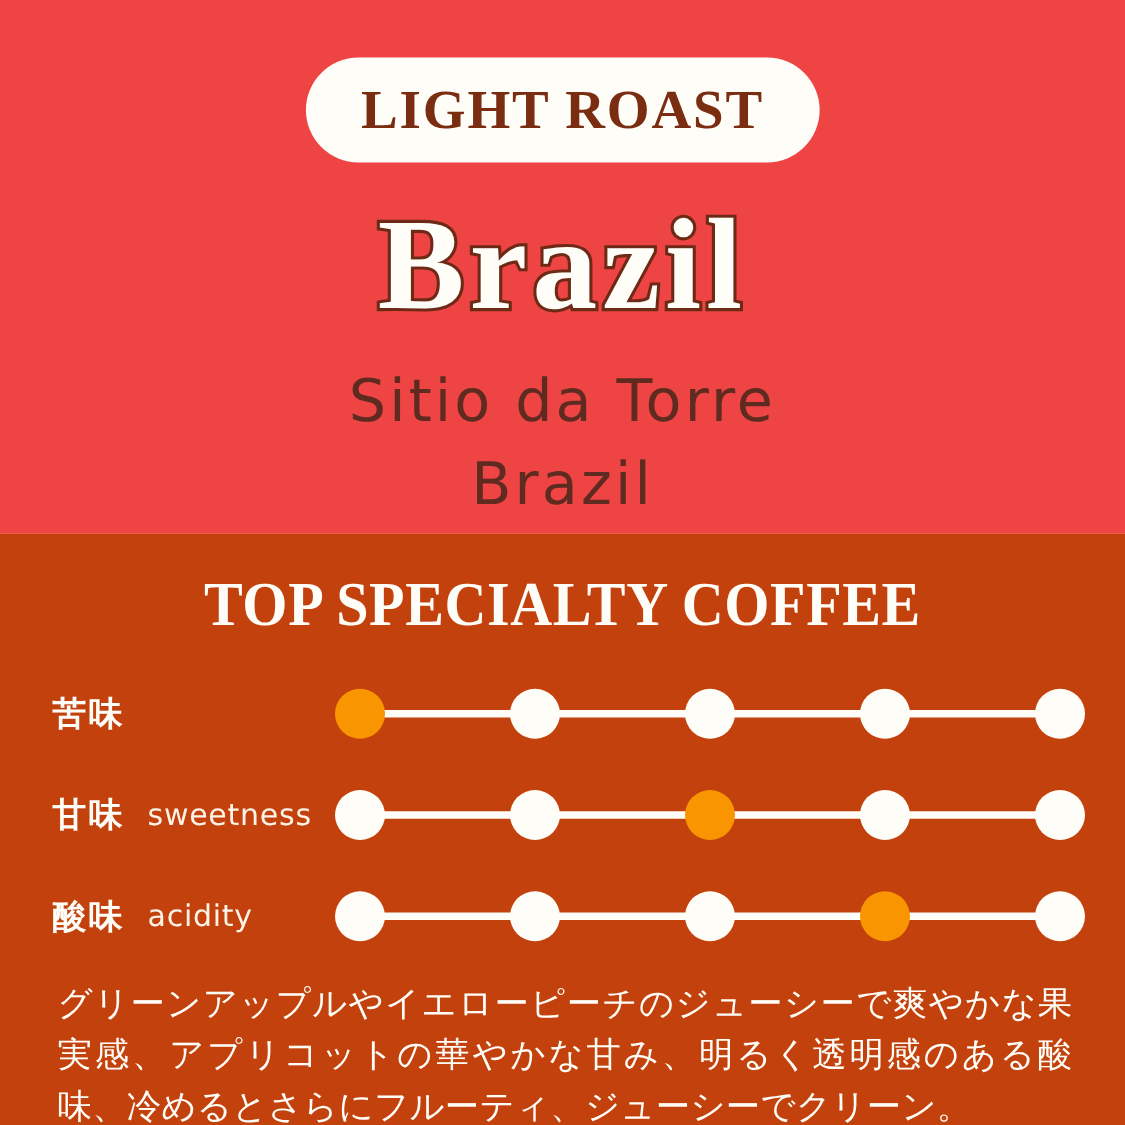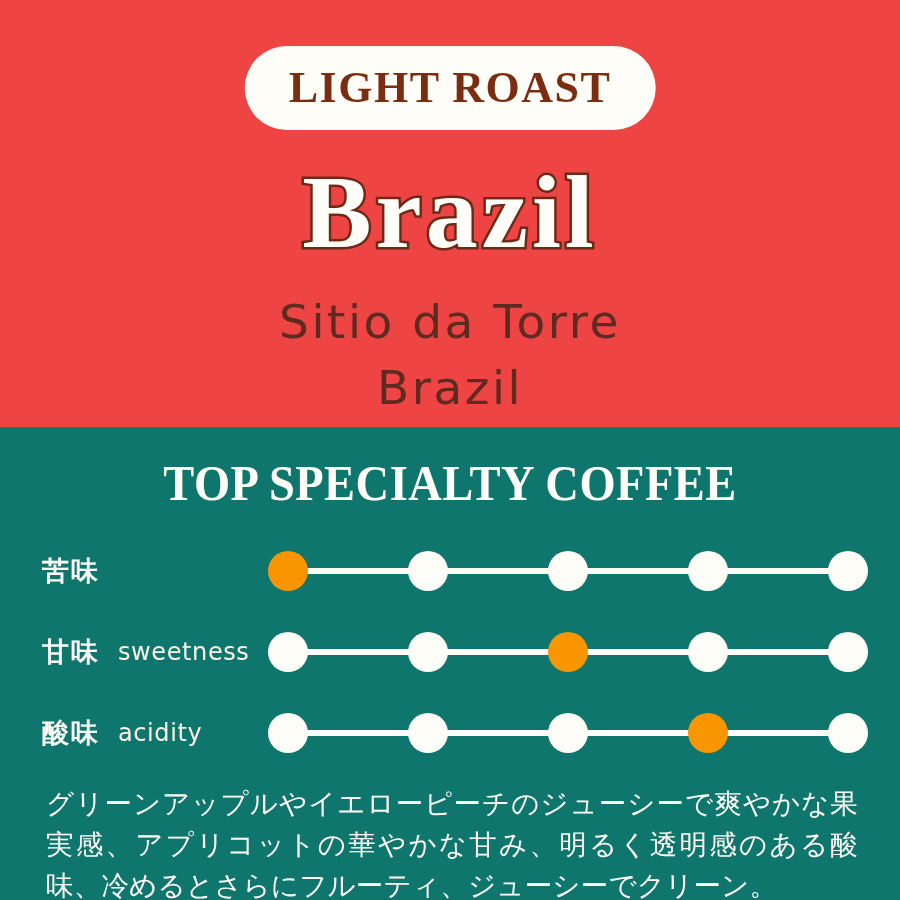--- a/index.html
+++ b/index.html
@@ -86,21 +86,21 @@
   #farm-name { top: 298px; }
   #process-name { top: 364px; }
 
   
   #bottom-section {
     position: absolute;
     left: 0;
     top: 427px;
     width: 900px;
     height: 473px;
-    background: #0f766e;
+    background: #c2410c;
     overflow: hidden;
   }
 
   #specialty-heading {
     position: absolute;
     left: 0;
     top: 31px;
     width: 900px;
     text-align: center;
     font-family: "Liberation Serif", "DejaVu Serif", serif;

